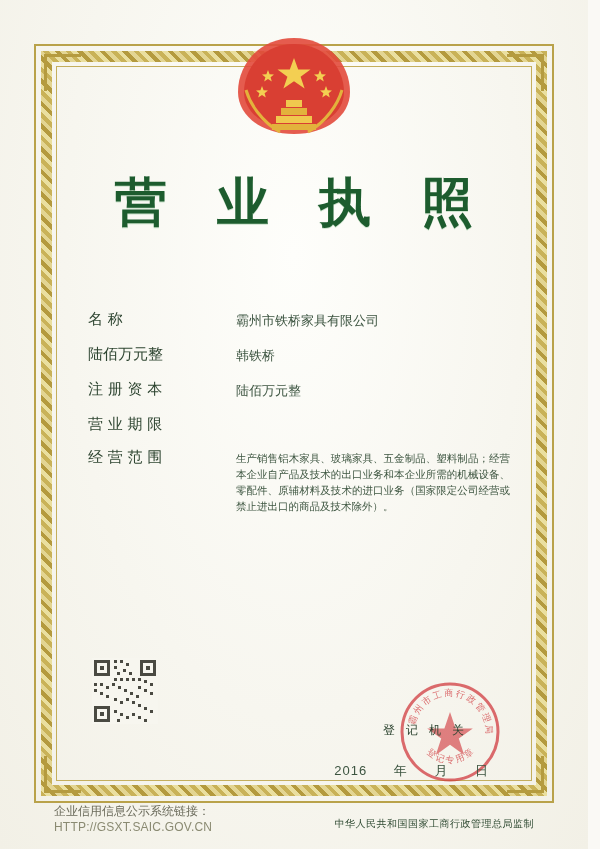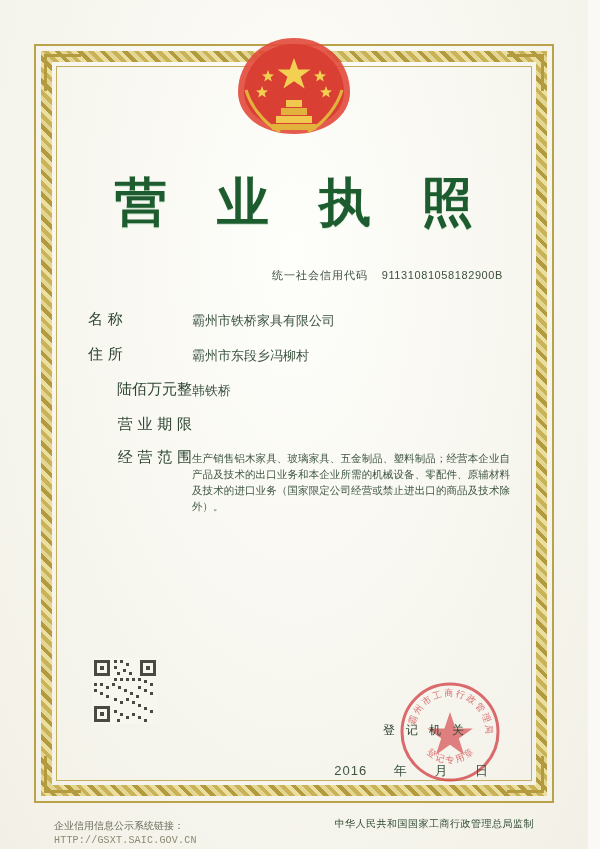--- a/index.html
+++ b/index.html
@@ -99,28 +99,28 @@
   }
   .row .label {
     width: 104px;
     flex: 0 0 104px;
     font-size: 15px;
     color: #2e4531;
     font-family: "DejaVu Serif", serif;
     letter-spacing: 0px;
     display: flex;
     justify-content: space-between;
-    text-align: right;
   }
   .row .label.tight { letter-spacing: 0; display: block; }
   .row .value {
     font-size: 13px;
     color: #3c5440;
     padding-top: 2px;
     line-height: 1.45;
+    margin-left: 44px;
   }
   .row.scope { margin-top: 4px; }
   .row.scope .value {
     font-size: 10.5px;
     line-height: 1.55;
     color: #3f5742;
     max-width: 320px;
     text-align: justify;
   }
   .term .value .sep { margin: 0 8px; }
@@ -160,25 +160,24 @@
     right: 86px;
     top: 680px;
     width: 104px;
     height: 104px;
     opacity: 0.72;
   }
 
   .footer-left {
     position: absolute;
     left: 54px;
-    bottom: 2px;
-    font-size: 10px;
+    bottom: 14px;
+    font-size: 12px;
     color: #6a6a5a;
     line-height: 1.35;
-    font-family: Liberation Mono, monospace;
   }
   .footer-left .url { color: #8a8a72; letter-spacing: 0.2px; }
   .footer-right {
     position: absolute;
     right: 54px;
     bottom: 18px;
     font-size: 10px;
     color: #2f4a32;
     letter-spacing: 0.5px;
   }
@@ -226,43 +225,39 @@
       <polygon points="96,40 97.6,44.2 102,44.4 98.6,47.2 99.8,51.4 96,48.9 92.2,51.4 93.4,47.2 90,44.4 94.4,44.2" fill="#f3cf52"></polygon>
       <polygon points="102,56 103.6,60.2 108,60.4 104.6,63.2 105.8,67.4 102,64.9 98.2,67.4 99.4,63.2 96,60.4 100.4,60.2" fill="#f3cf52"></polygon>
 
       <path d="M22 60 C26 74 38 92 56 102" stroke="#e3b23c" stroke-width="3" fill="none"></path>
       <path d="M118 60 C114 74 102 92 84 102" stroke="#e3b23c" stroke-width="3" fill="none"></path>
     </svg>
   </div>
 
   <div class="title">营 业 执 照</div>
 
-  <div class="credit-code">
-    <span class="label">统一社会信用代码</span>
-    <span class="value">91131081058182900B</span>
-  </div>
 
   <div class="fields">
 
     <div class="row">
       <div class="label">名      称</div>
       <div class="value">霸州市铁桥家具有限公司</div>
     </div>
 
 
-    <div class="row">
-      <div class="label">住      所</div>
-      <div class="value">霸州市东段乡冯柳村</div>
-    </div>
 
     <div class="row">
       <div class="label tight">陆佰万元整</div>
       <div class="value">韩铁桥</div>
     </div>
 
+    <div class="row">
+      <div class="label tight">注 册 资 本</div>
+      <div class="value">陆佰万元整</div>
+    </div>
 
 
     <div class="row term">
       <div class="label tight">营 业 期 限</div>
     </div>
 
     <div class="row scope">
       <div class="label tight">经 营 范 围</div>
       <div class="value">生产销售铝木家具、玻璃家具、五金制品、塑料制品；经营本企业自产品及技术的出口业务和本企业所需的机械设备、零配件、原辅材料及技术的进口业务（国家限定公司经营或禁止进出口的商品及技术除外）。</div>
     </div>

